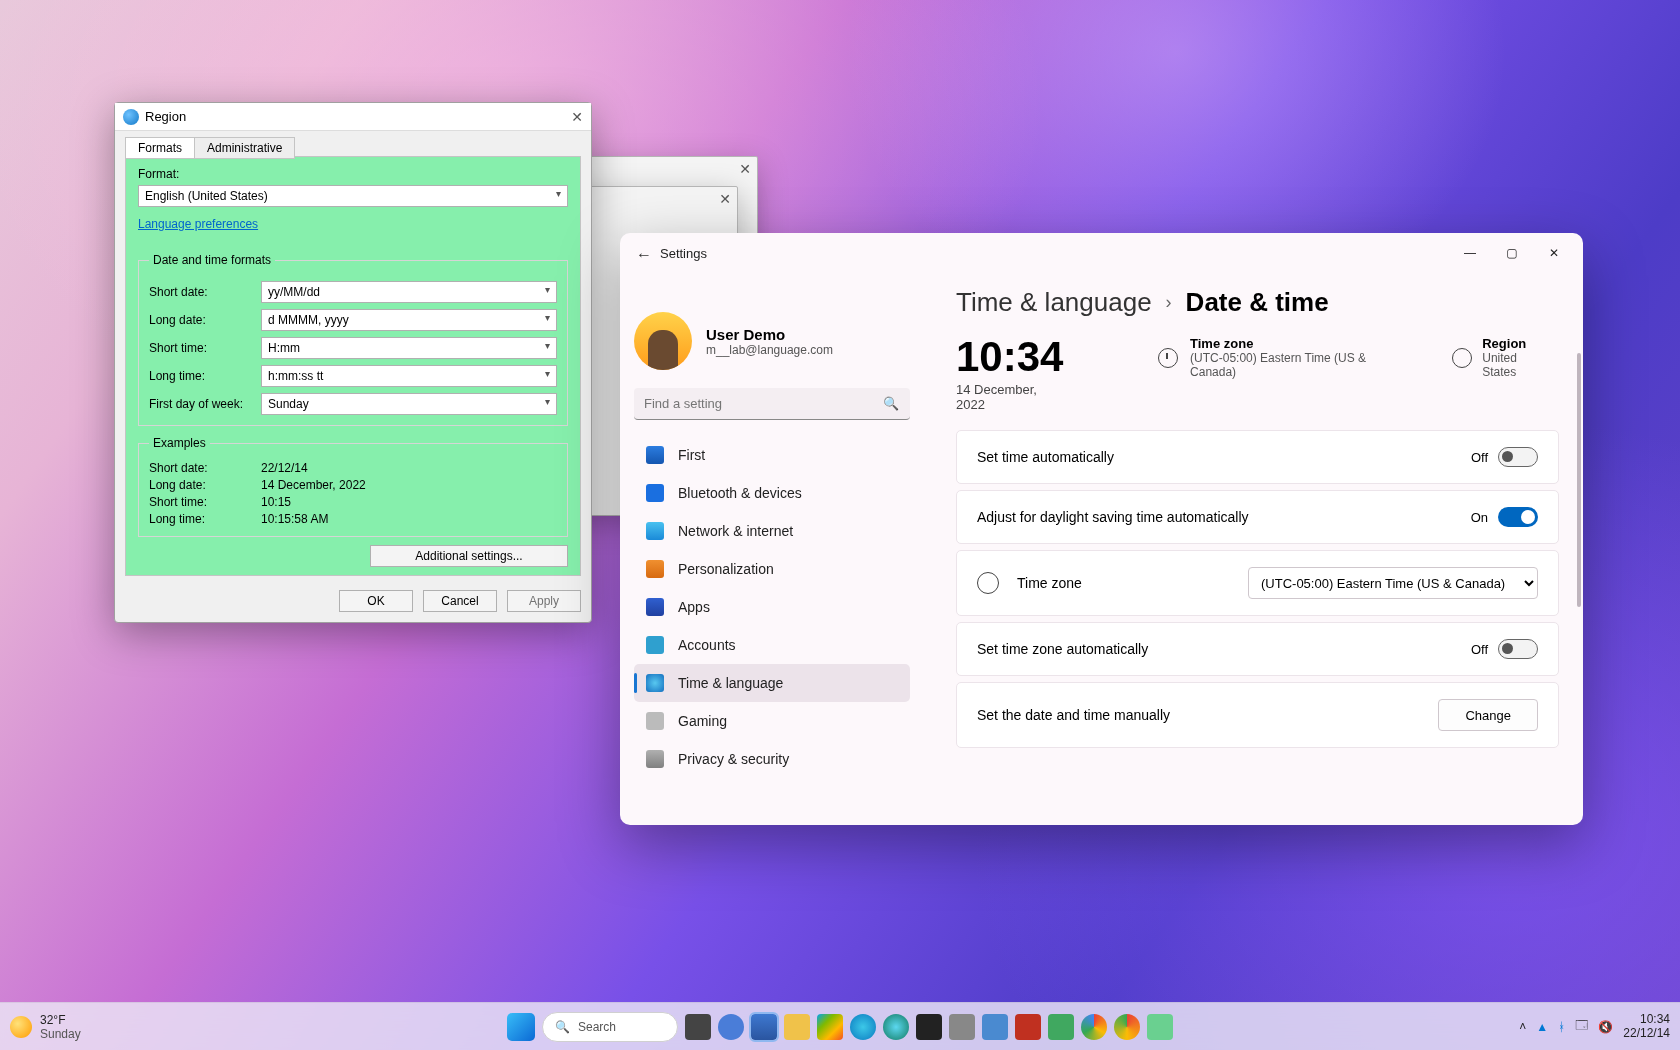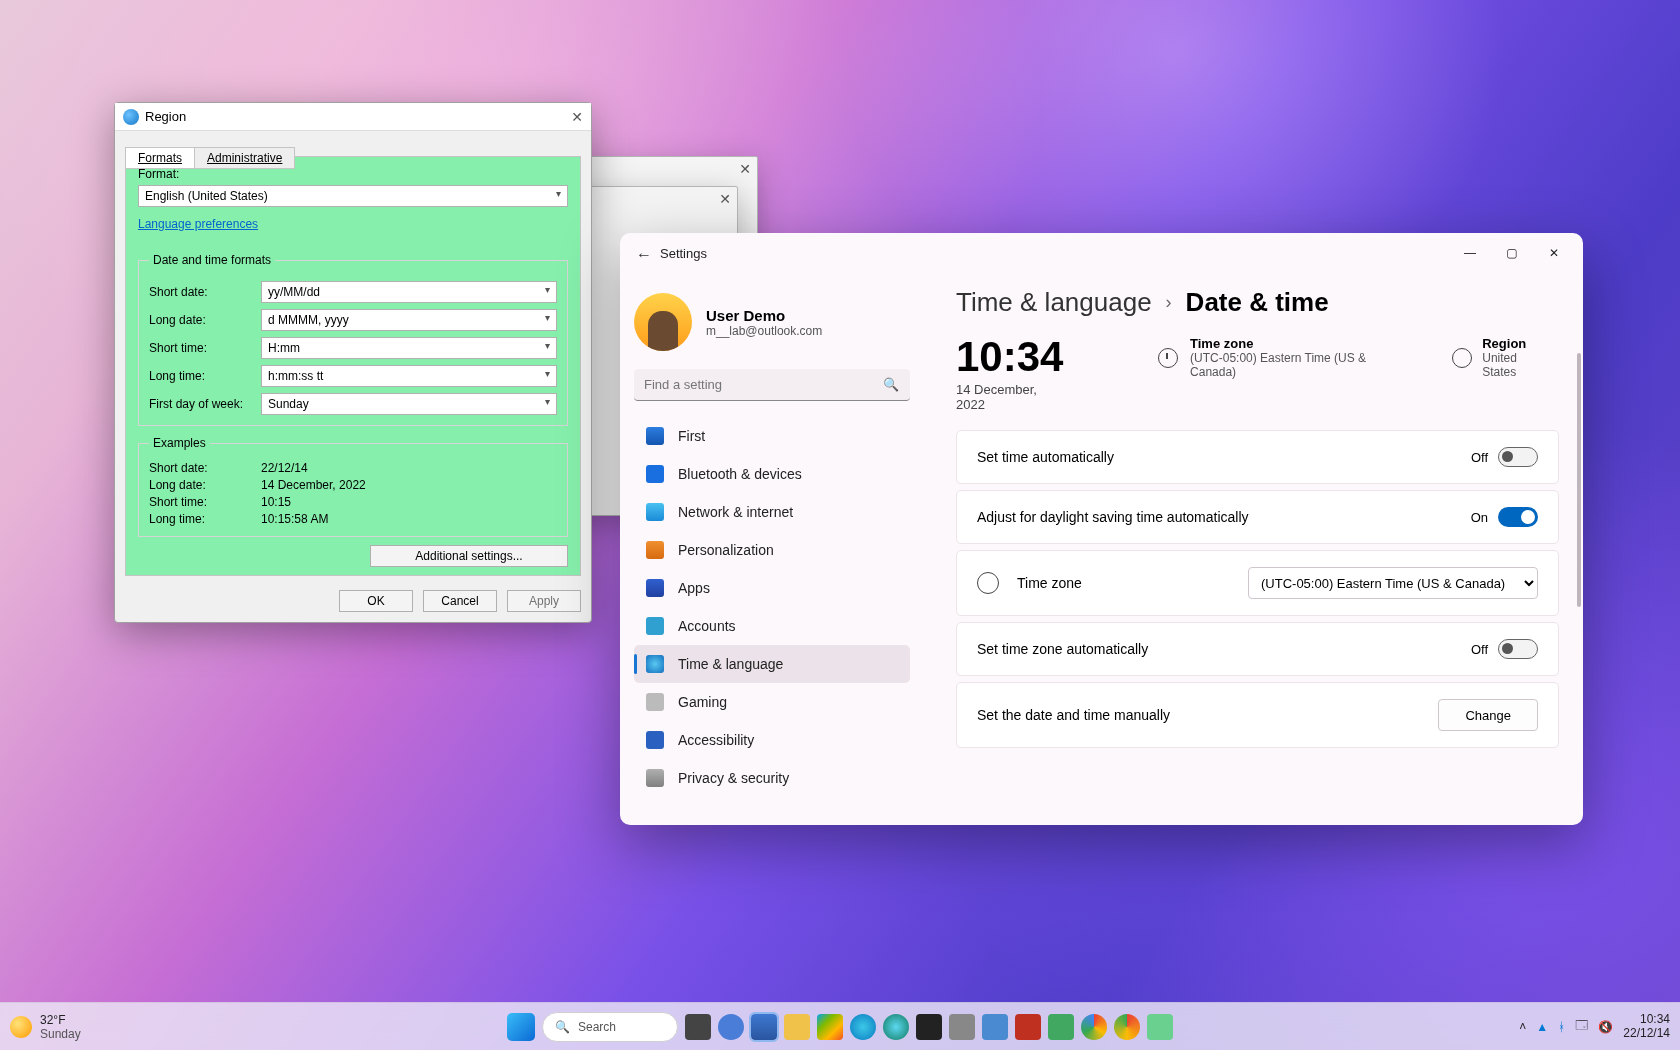--- a/index.html
+++ b/index.html
@@ -13,21 +13,21 @@
 .bg-window { position:absolute; background:#f4f4f4; border:1px solid #b5b5b5; border-radius:2px; box-shadow:0 8px 30px rgba(0,0,0,.25); }
 .bg-close { position:absolute; top:4px; right:6px; font-size:14px; color:#555; }
 
 
 .region { position:absolute; left:114px; top:102px; width:478px; background:#f0f0f0; border:1px solid #a0a0a0; border-radius:4px; box-shadow:0 10px 40px rgba(0,0,0,.35); font-size:12px; color:#000; }
 .region .titlebar { display:flex; align-items:center; height:28px; padding:0 8px; background:#fff; border-bottom:1px solid #ddd; }
 .region .titlebar .tico { width:16px; height:16px; border-radius:50%; background:radial-gradient(circle at 35% 35%, #6ec2ff, #1278c7); margin-right:6px; }
 .region .titlebar .ttl { font-size:13px; }
 .region .titlebar .tclose { margin-left:auto; font-size:14px; color:#555; cursor:pointer; }
 .region .tabs { display:flex; padding:3px 10px 0 10px; background:#f0f0f0; }
-.region .tab { padding:3px 12px; font-size:12px; border:1px solid #c4c4c4; background:#fff; margin-right:-1px; position:relative; top:13px;text-decoration:underline; }
+.region .tab { padding:3px 12px; font-size:12px; border:1px solid #c4c4c4; background:#fff; margin-right:-1px; position:relative; top:3px; }
 .region .tab.inactive { background:#eee; }
 .region .pane { margin:0 10px 8px 10px; background:#86efac; border:1px solid #c4c4c4; padding:10px 12px 8px 12px; }
 .region label.hdr { display:block; margin-bottom:4px; }
 .region select, .region .sel { width:100%; height:22px; border:1px solid #b0b0b0; background:#fff; font-size:12px; padding:0 6px; appearance:none; position:relative; }
 .region .selwrap { position:relative; }
 .region .selwrap::after { content:"▾"; position:absolute; right:7px; top:3px; font-size:10px; color:#555; pointer-events:none; }
 .region a.lang { color:#0066cc; text-decoration:underline; display:inline-block; margin:10px 0 6px 0; }
 .region fieldset { border:1px solid #d5d5d5; padding:8px 10px 10px 10px; margin-top:16px; }
 .region legend { font-size:12px; padding:0 4px; }
 .region .row { display:flex; align-items:center; margin-top:6px; }
@@ -196,21 +196,21 @@
       <div>▢</div>
       <div>✕</div>
     </div>
   </div>
   <div class="body">
     <div class="sidebar">
       <div class="profile">
         <div class="avatar"></div>
         <div>
           <div class="nm">User Demo</div>
-          <div class="em">m__lab@outlook.com</div>
+          <div class="em">m__lab@language.com</div>
         </div>
       </div>
       <div class="search">
         <input placeholder="Find a setting" style="">
         <span class="sico">🔍</span>
       </div>
       <ul class="nav">
         <li>
             <span class="nico ni-sys"></span>
             <span>First</span>
@@ -235,24 +235,20 @@
             <span class="nico ni-acc"></span>
             <span>Accounts</span>
           </li>
         <li class="active">
             <span class="nico ni-time"></span>
             <span>Time &amp; language</span>
           </li>
         <li>
             <span class="nico ni-game"></span>
             <span>Gaming</span>
-          </li>
-        <li>
-            <span class="nico ni-acs"></span>
-            <span>Accessibility</span>
           </li>
         <li>
             <span class="nico ni-priv"></span>
             <span>Privacy &amp; security</span>
           </li>
       </ul>
     </div>
     <div class="content" style="position:relative;">
       <div class="bcrumb">
         <span class="p1">Time &amp; language</span>

